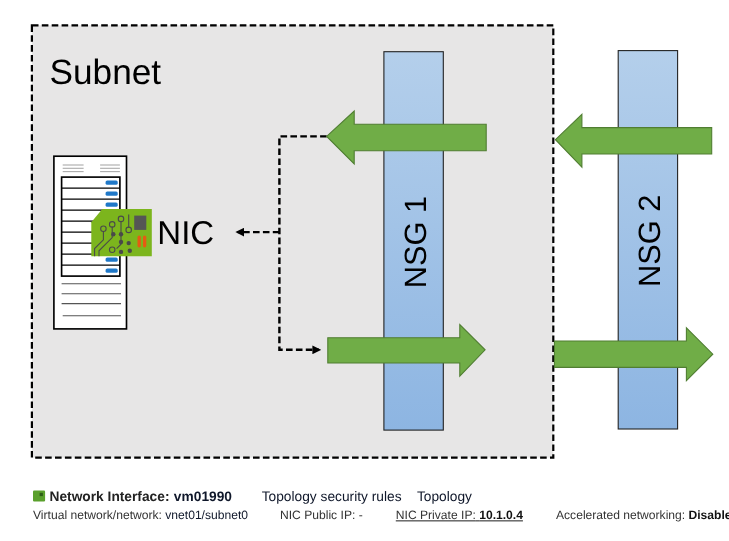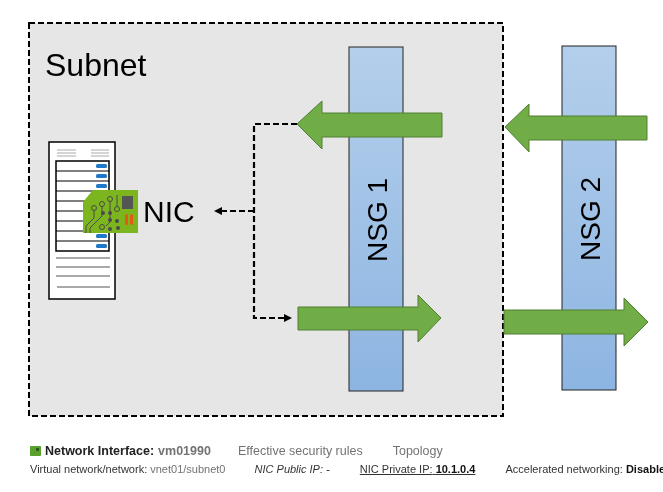--- a/index.html
+++ b/index.html
@@ -8,25 +8,25 @@
   #diagram { position: absolute; left: 0; top: 0; }
   .info { position: absolute; left: 0; top: 440px; width: 528px; height: 52px;
           font-family: "Liberation Sans", sans-serif; }
   .row1 { position: absolute; left: 30px; top: 4px; font-size: 12.5px; white-space: nowrap; color: #222; display: flex; align-items: center; }
   .row2 { position: absolute; left: 30px; top: 23px; font-size: 11px; white-space: nowrap; color: #333; }
   .nicicon { display: inline-block; width: 11px; height: 10px; background: #5aa02c; margin-right: 4px;
              border-radius: 1px; position: relative; }
   .nicicon::after { content: ""; position: absolute; left: 6px; top: 2px; width: 3px; height: 3px; background: #2d5e17; }
   .title-label { font-weight: bold; }
   .title-link { font-weight: bold; color: #0072c6; margin-left: 4px; }
-  .link { color: #737373; cursor: pointer; }
+  .link { color: #0f172a; cursor: pointer; }
   .gap1 { margin-left: 27px; }
-  .gap2 { margin-left: 30px; }
+  .gap2 { margin-left: 14px; }
   .r2-item { display: inline-block; }
-  .r2-sep1 { margin-left: 26px; font-style: italic; }
+  .r2-sep1 { margin-left: 26px; }
   .r2-sep2 { margin-left: 27px; text-decoration: underline; }
   .r2-sep3 { margin-left: 27px; }
   .bold { font-weight: bold; color: #111; }
 </style>
 </head>
 <body>
 
 <svg id="diagram" width="663" height="440" viewBox="0 0 663 440" xmlns="http://www.w3.org/2000/svg">
   <defs>
     <linearGradient id="nsgGrad" x1="0" y1="0" x2="0" y2="1">
@@ -126,21 +126,21 @@
 
   <path d="M298,307 L418,307 L418,295 L441,318 L418,342 L418,330 L298,330 Z" fill="#70ad47" stroke="#507e32" stroke-width="1"></path>
   <path d="M504,310 L624,310 L624,298 L648,322 L624,346 L624,334 L504,334 Z" fill="#70ad47" stroke="#507e32" stroke-width="1"></path>
 </svg>
 
 <div class="info">
   <div class="row1">
     <span class="nicicon"></span>
     <span class="title-label">Network Interface:</span>
     <span class="title-link link">vm01990</span>
-    <span class="link gap1">Effective security rules</span>
+    <span class="link gap1">Topology security rules</span>
     <span class="link gap2">Topology</span>
   </div>
   <div class="row2">
     <span class="r2-item">
       <span>Virtual network/network:</span>
       <span class="link">vnet01/subnet0</span>
     </span>
     <span class="r2-item r2-sep1">
       <span>NIC Public IP:</span>
       <span>-</span>

